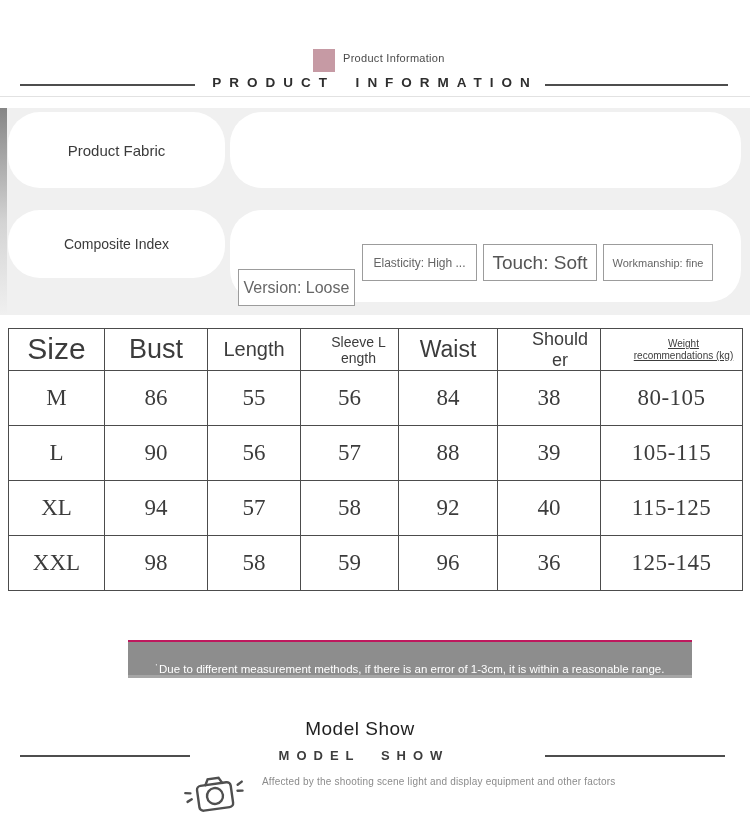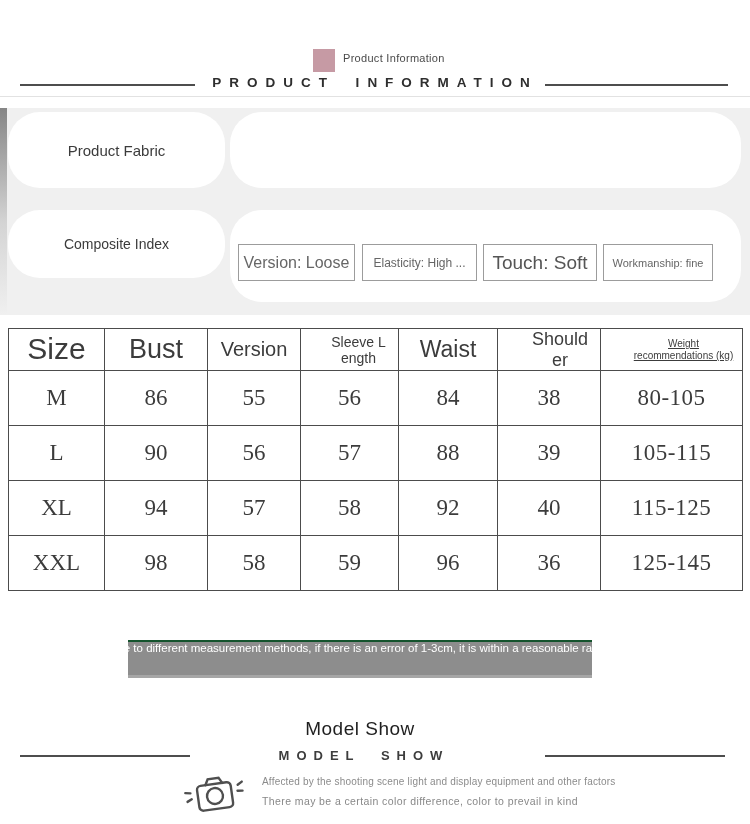--- a/index.html
+++ b/index.html
@@ -55,21 +55,21 @@
     font-size: 15px; color: #3b3b3b;
   }
   .card-comp-label .card-label-text { font-size: 14px; }
 
   .tag {
     position: absolute; top: 136px; height: 37px;
     background: #ffffff; border: 1.5px solid #9c9c9c;
     display: flex; align-items: center; justify-content: center;
     color: #666666; white-space: nowrap;
   }
-  .tag-version   { left: 238px; width: 117px; font-size: 16px; }
+  .tag-version   { left: 238px; width: 117px; font-size: 16px; margin-top: 25px; }
   .tag-elastic   { left: 362px; width: 115px; font-size: 12px; }
   .tag-touch     { left: 483px; width: 114px; font-size: 19px; color: #555; }
   .tag-workman   { left: 603px; width: 110px; font-size: 11px; }
 
   
   .size-table {
     position: absolute; left: 8px; top: 328px; width: 734px;
     border-collapse: collapse; table-layout: fixed;
     background: #ffffff; color: #3c3c3c;
   }
@@ -85,25 +85,25 @@
   .th-2 { font-size: 20px; }
   .th-3 { font-size: 14px; text-align: left; padding-left: 18px; }
   .th-4 { font-size: 23px; }
   .th-5 { font-size: 18px; text-align: left; padding-left: 22px; }
   .th-6 { font-size: 10px; text-align: left; padding-left: 24px; text-decoration: underline; }
   .td-size { font-size: 22px; }
   .td-weight { font-size: 21px; letter-spacing: 0.5px; }
 
   
   .banner {
-    position: absolute; left: 128px; top: 640px; width: 464px; height: 38px;
+    position: absolute; left: 128px; top: 640px; width: 564px; height: 38px;
     background: #8d8d8d;
-    border-top: 2px solid #14532d;
+    border-top: 2px solid #be185d;
     border-bottom: 3px solid #a6a6a6;
-    display: flex; align-items: flex-start; justify-content: center;
+    display: flex; align-items: flex-end; justify-content: center;
     color: #ffffff; font-size: 11.5px; white-space: nowrap;
   }
   .banner .marker { font-size: 8px; vertical-align: top; margin-right: 2px; position: relative; top: -4px; }
 
   
   .ms-title {
     position: absolute; left: 0; top: 718px; width: 720px; text-align: center;
     font-size: 19px; color: #1f1f1f; letter-spacing: 0.5px;
   }
   .ms-subtitle {
@@ -159,21 +159,21 @@
         <col style="width:93px">
       <col style="width:98px">
         <col style="width:99px">
         <col style="width:103px">
       <col style="width:142px">
     </colgroup>
     <thead>
       <tr>
         <th class="th-0">Size</th>
         <th class="th-1">Bust</th>
-        <th class="th-2">Version</th>
+        <th class="th-2">Length</th>
         <th class="th-3">Sleeve L
 ength</th>
         <th class="th-4">Waist</th>
         <th class="th-5">Should
 er</th>
         <th class="th-6">Weight
 recommendations (kg)</th>
       </tr>
     </thead>
     <tbody>
@@ -234,16 +234,15 @@
         <circle cx="32" cy="24" r="8" fill="none"></circle>
         <path d="M8 18 L3 17"></path>
           <path d="M8.5 24 L4 26"></path>
         <path d="M56 16 L60.5 13.5"></path>
           <path d="M55 22 L60 22.5"></path>
       </g>
     </svg>
   </div>
   <div class="ms-notes">
     <div class="ms-note-1">Affected by the shooting scene light and display equipment and other factors</div>
-    <div class="ms-note-2">There may be a certain color difference, color to prevail in kind</div>
   </div>
 
 </div>
 
 </body></html>

